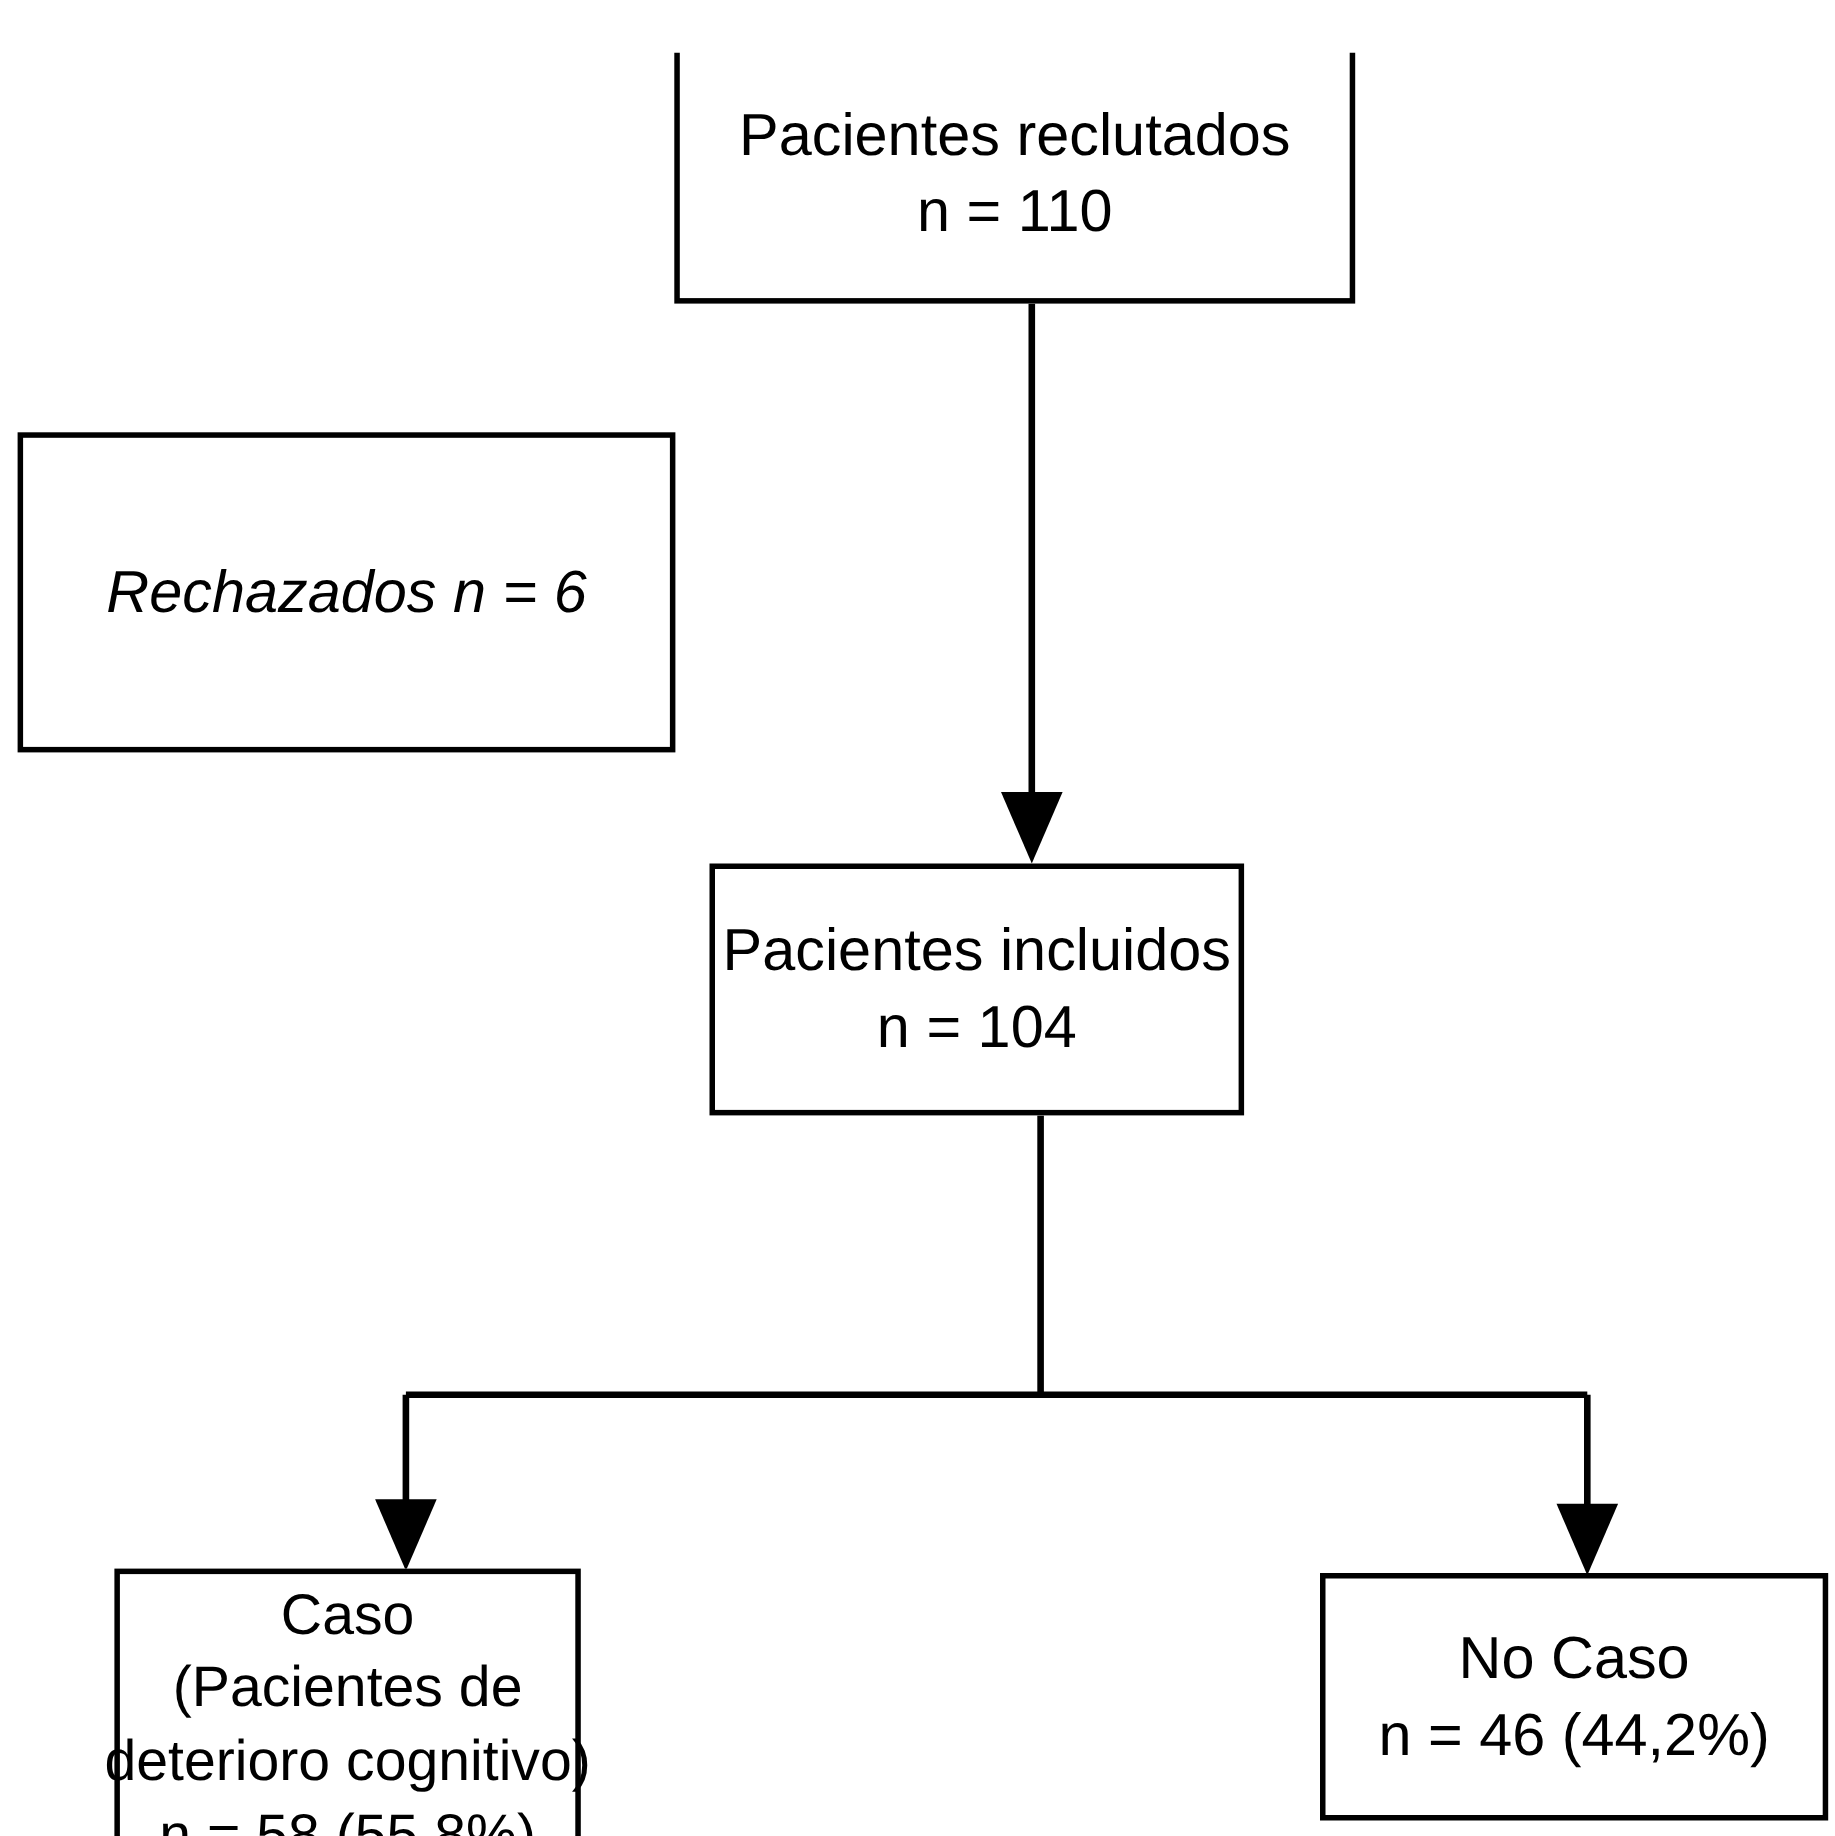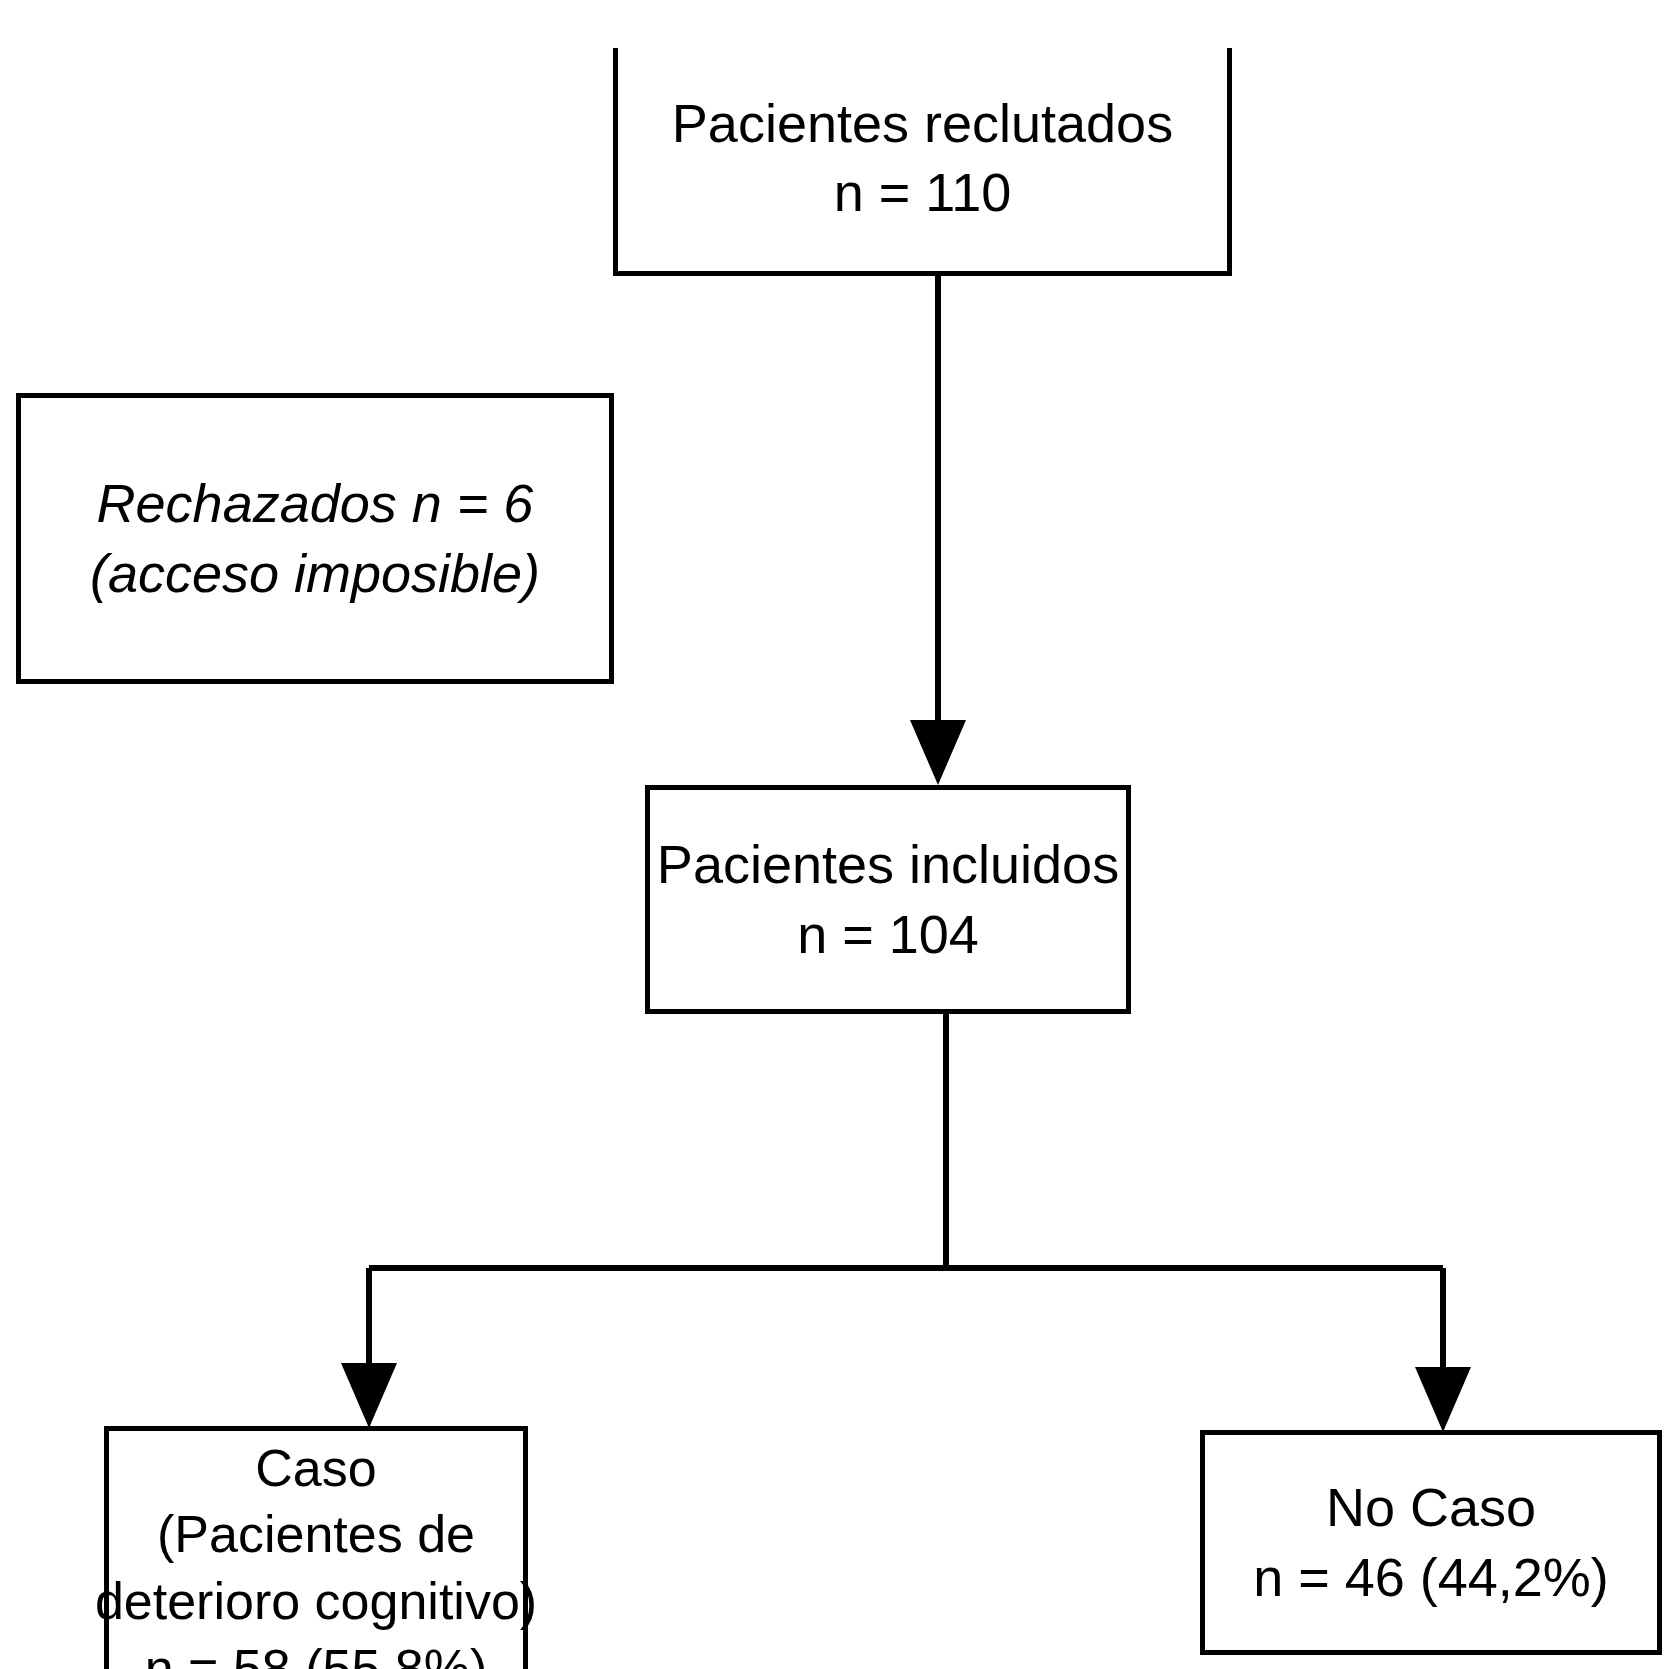--- a/index.html
+++ b/index.html
@@ -107,21 +107,20 @@
     </g>
   </svg>
 
   <div class="node-box" id="node-recruited">
     <span class="node-line">Pacientes reclutados</span>
     <span class="node-line">n = 110</span>
   </div>
 
   <div class="node-box" id="node-rejected">
     <span class="node-line">Rechazados n = 6</span>
-    <span class="node-line">(acceso imposible)</span>
   </div>
 
   <div class="node-box" id="node-included">
     <span class="node-line">Pacientes incluidos</span>
     <span class="node-line">n = 104</span>
   </div>
 
   <div class="node-box" id="node-case">
     <span class="node-line">Caso</span>
     <span class="node-line">(Pacientes de</span>

